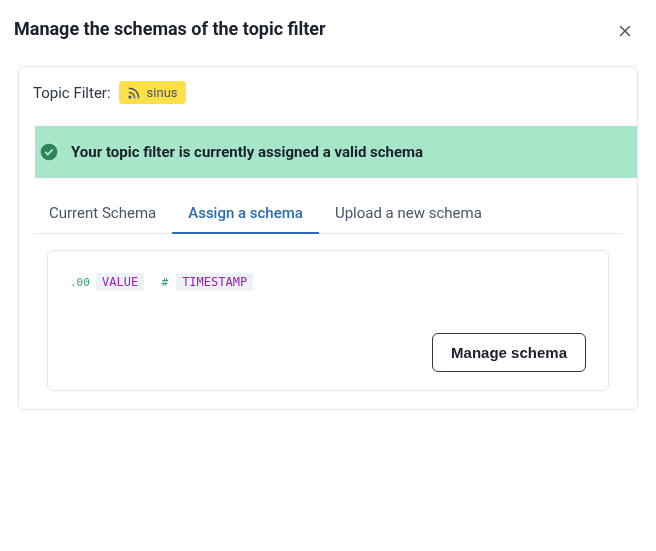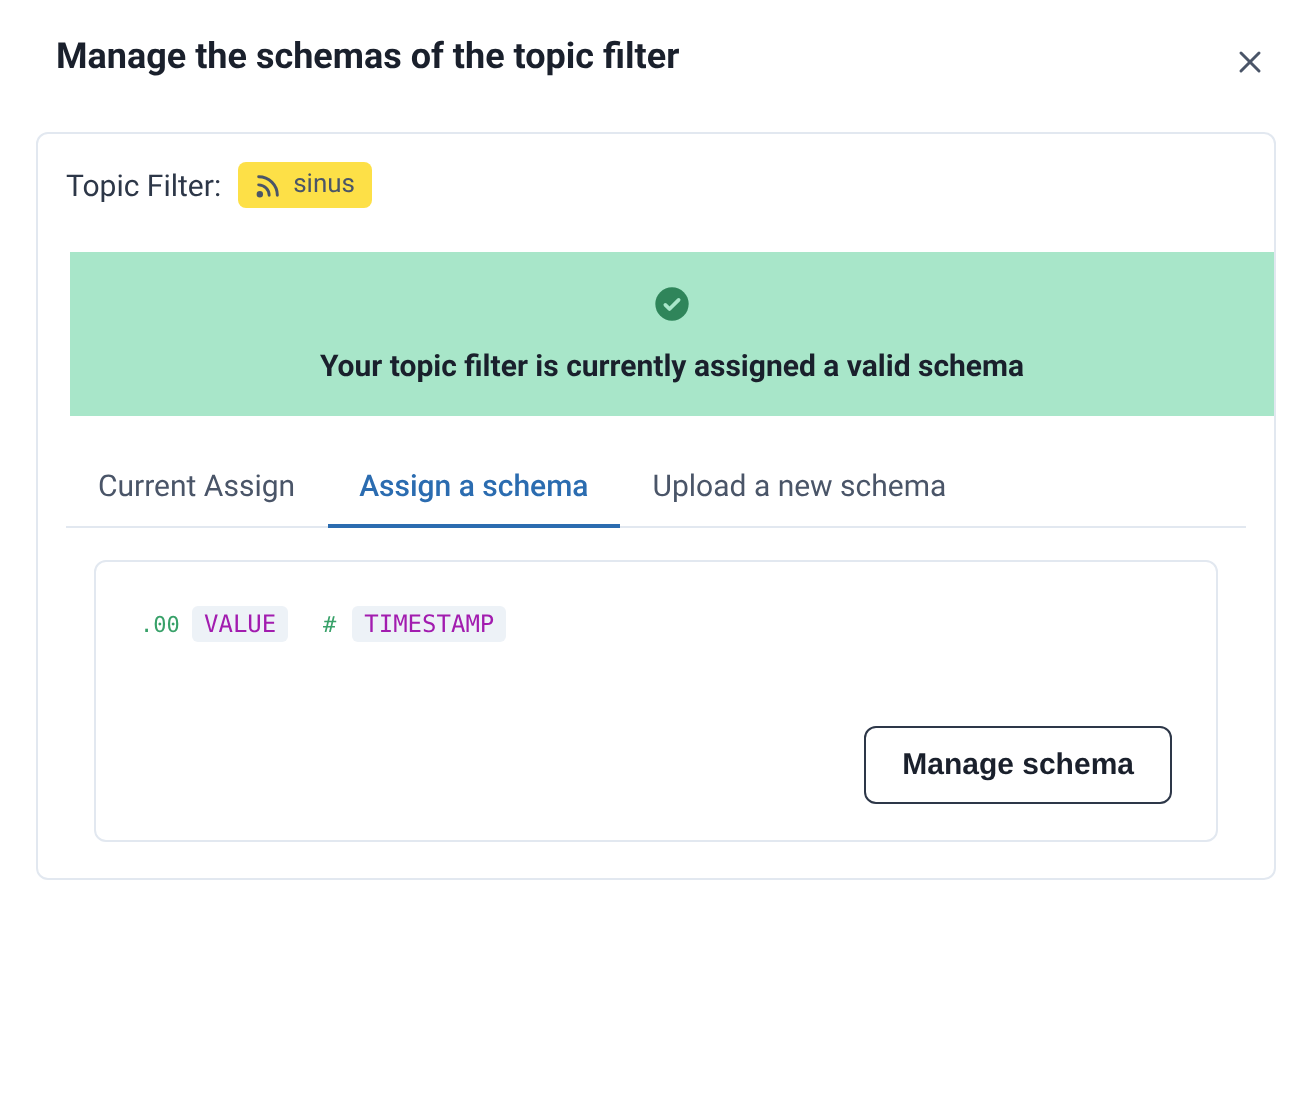--- a/index.html
+++ b/index.html
@@ -12,21 +12,21 @@
       background: #ffffff;
       width: 656px;
       height: 551px;
       position: relative;
       color: #1a202c;
     }
     .modal-header {
       display: flex;
       justify-content: space-between;
       align-items: flex-start;
-      padding: 18px 18px 10px 28px;
+      padding: 18px 18px 10px 14px;
     }
     .modal-title {
       font-size: 18px;
       font-weight: 700;
       color: #1a202c;
     }
     .close-btn {
       cursor: pointer;
       padding: 4px;
       color: #4a5568;
@@ -65,21 +65,20 @@
       height: 14px;
       color: #4a5568;
     }
     .alert-success {
       background: #a8e6c9;
       display: flex;
       align-items: center;
       gap: 12px;
       padding: 16px 4px;
       margin: 8px 0 16px 16px;
-      flex-direction: column;
     }
     .check-circle {
       width: 20px;
       height: 20px;
       flex-shrink: 0;
     }
     .alert-text {
       font-size: 15px;
       font-weight: 700;
       color: #1a202c;
@@ -185,21 +184,21 @@
   <div class="alert-success">
     <svg class="check-circle" viewBox="0 0 24 24">
       <circle cx="12" cy="12" r="10" fill="#2f855a"></circle>
       <path d="M8 12.5l2.5 2.5L16 9.5" stroke="#a8e6c9" stroke-width="2.2" fill="none" stroke-linecap="round" stroke-linejoin="round"></path>
     </svg>
     <span class="alert-text">Your topic filter is currently assigned a valid schema</span>
   </div>
 
 
   <div class="tabs">
-    <div class="tab">Current Assign</div>
+    <div class="tab">Current Schema</div>
     <div class="tab active">Assign a schema</div>
     <div class="tab">Upload a new schema</div>
   </div>
 
   <div class="schema-panel">
     <div class="field-list">
       <div class="field-item">
         <span class="field-type">.00</span>
         <span class="field-name">VALUE</span>
       </div>

